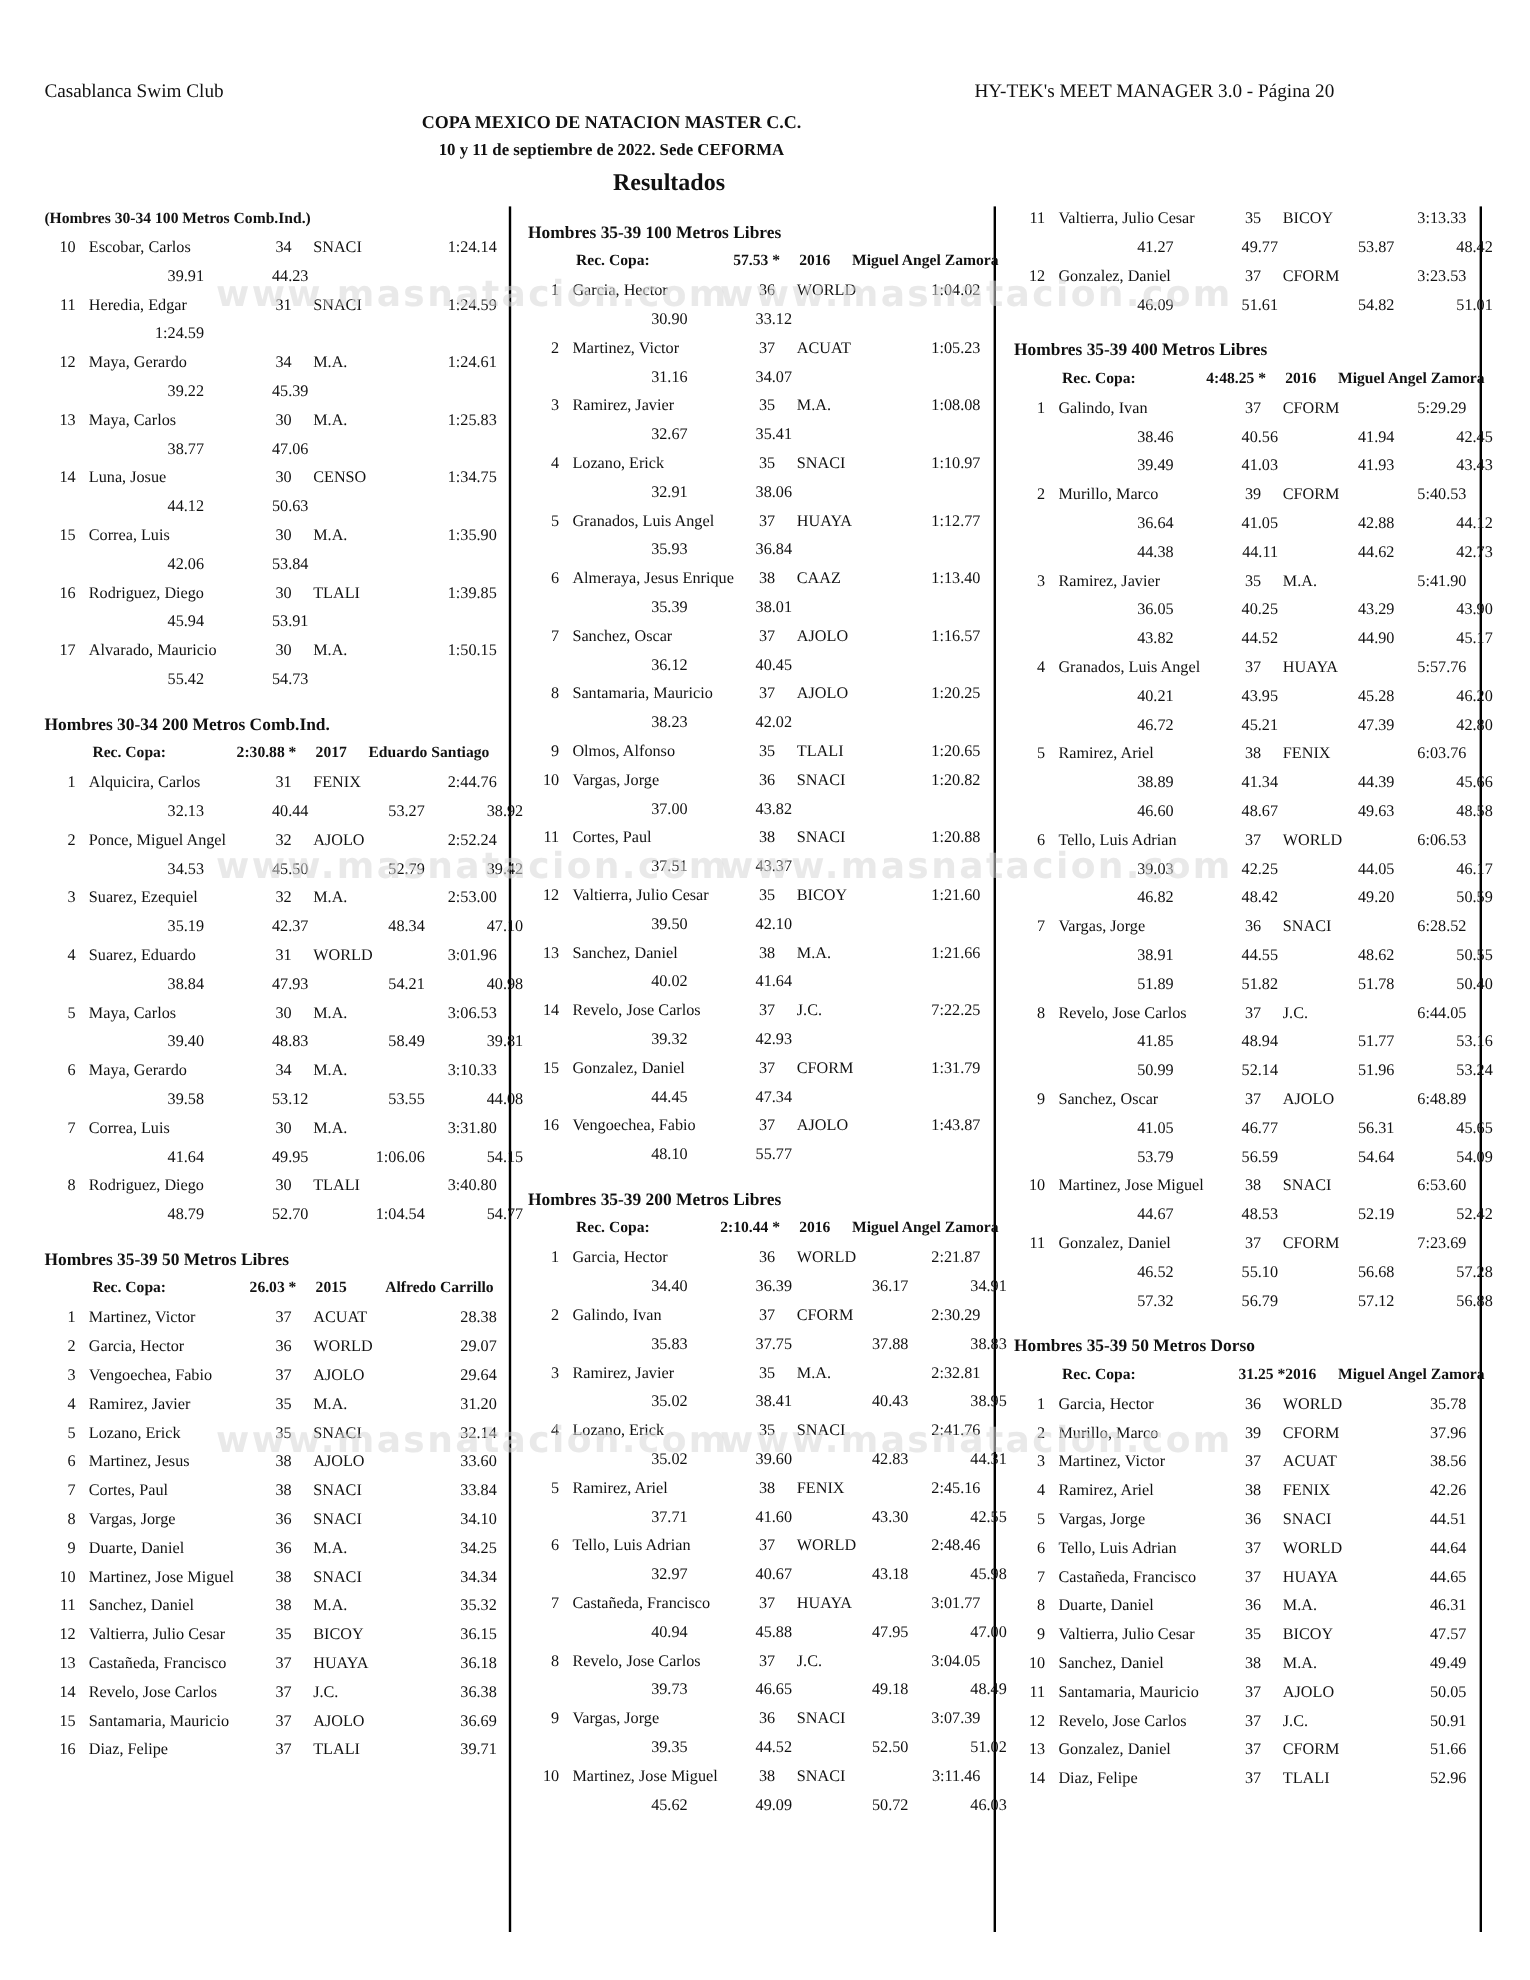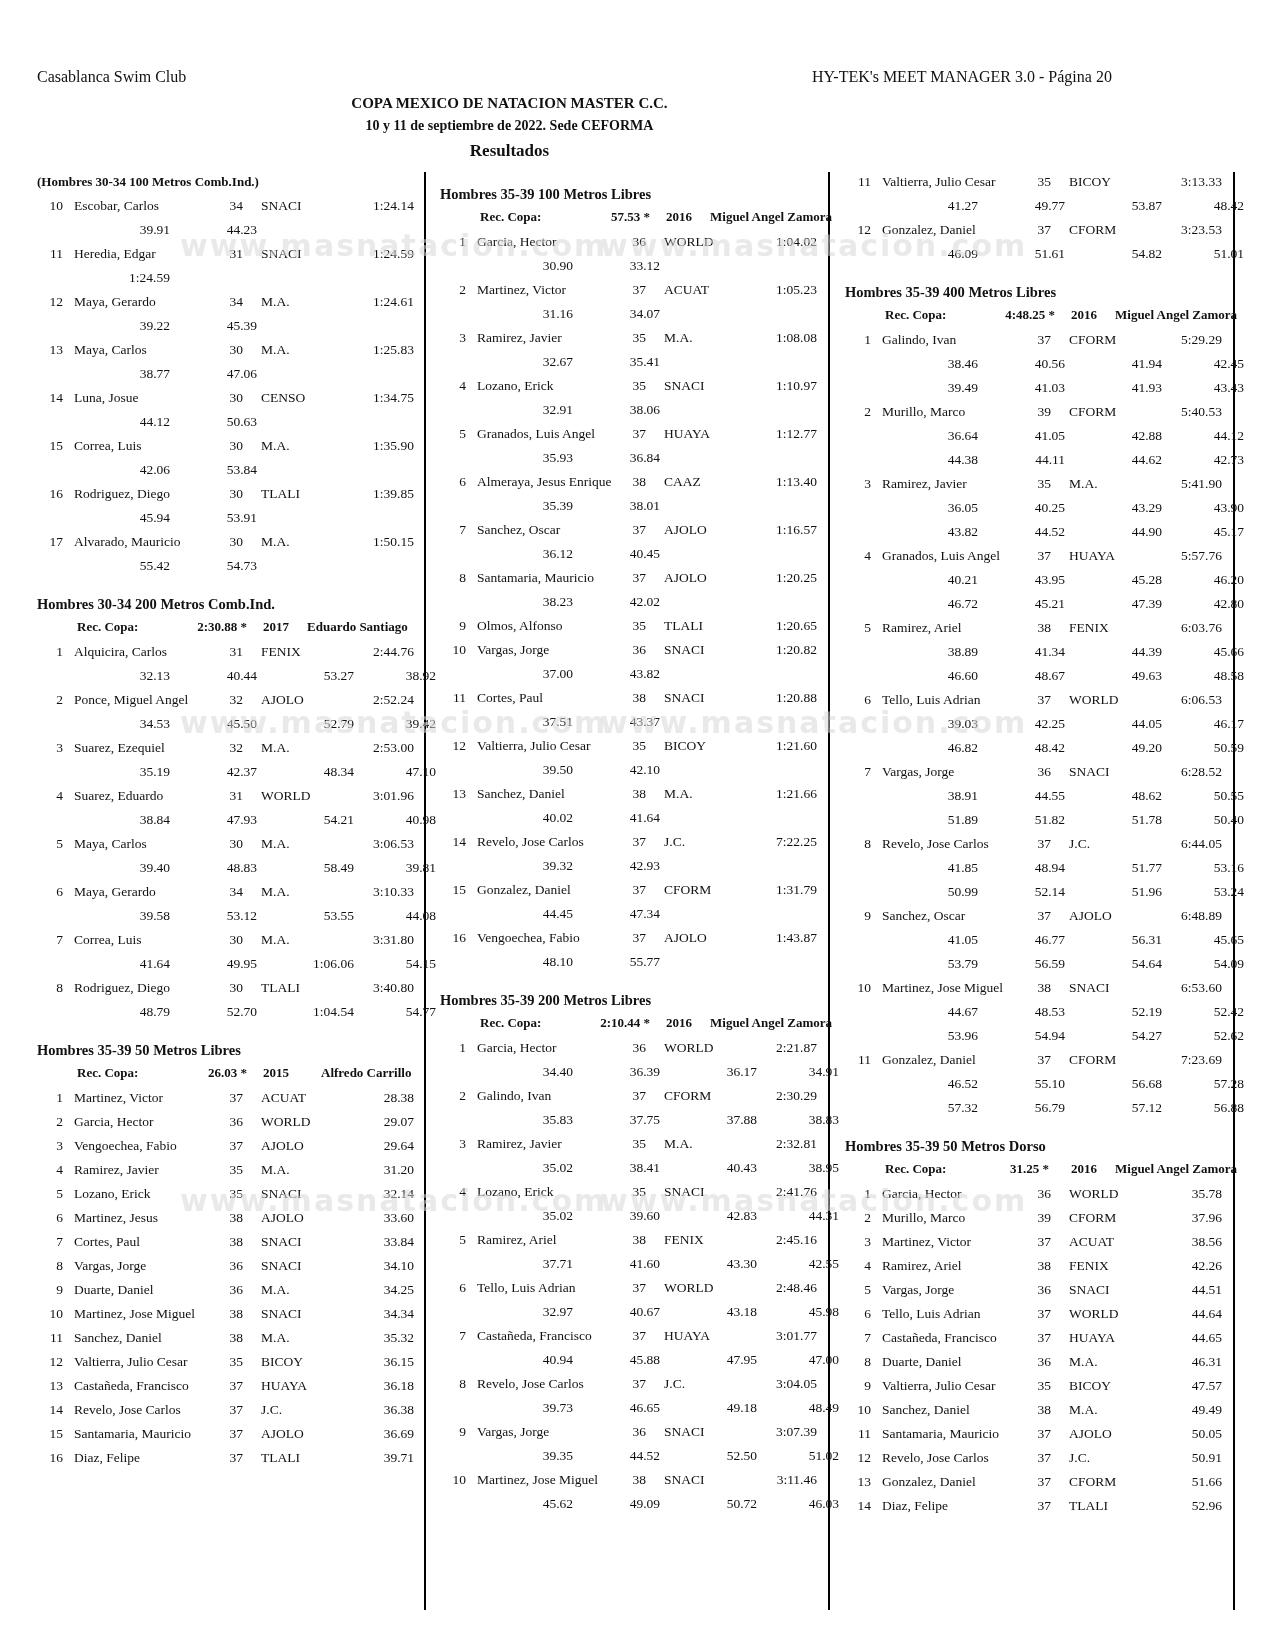--- a/index.html
+++ b/index.html
@@ -2,21 +2,21 @@
 <html><head>
 <meta charset="utf-8">
 <style>
   html, body { margin: 0; padding: 0; background: #ffffff; }
   body { width: 1275px; height: 1650px; position: relative; font-family: "Liberation Serif", "DejaVu Serif", serif; color: #111; overflow: hidden; }
   .hdr-left { position: absolute; left: 37px; top: 68px; font-size: 16px; }
   .hdr-right { position: absolute; left: 812px; top: 68px; font-size: 16px; }
   .title { position: absolute; left: 0; width: 1019px; text-align: center; font-weight: bold; }
   .t1 { top: 95px; font-size: 15px; }
   .t2 { top: 118px; font-size: 14px; }
-  .t3 { top: 141px; font-size: 17px; }
+  .t3 { top: 141px; font-size: 20px; padding-left: 48px; }
   .col { position: absolute; top: 170px; width: 385px; }
   .col-a { left: 37px; }
   .col-b { left: 440px; top: 182px; }
   .col-c { left: 845px; top: 170px; }
   .vline { position: absolute; width: 2px; background: #000; }
   .v1 { left: 424px; top: 172px; height: 1438px; }
   .v2 { left: 828px; top: 172px; height: 1438px; }
   .v3 { left: 1233px; top: 172px; height: 1438px; }
   .ev-title { font-weight: bold; font-size: 14.5px; height: 24px; line-height: 24px; white-space: nowrap; }
   .ev-title.small { font-size: 13px; }
@@ -916,26 +916,20 @@
         <span class="team">SNACI</span>
         <span class="time">6:53.60</span>
       </div>
       <div class="row">
         <span class="split s1">44.67</span>
         <span class="split s2">48.53</span>
         <span class="split s3">52.19</span>
         <span class="split s4">52.42</span>
       </div>
       <div class="row">
-        <span class="split s1">53.96</span>
-        <span class="split s2">54.94</span>
-        <span class="split s3">54.27</span>
-        <span class="split s4">52.62</span>
-      </div>
-      <div class="row">
         <span class="place">11</span>
         <span class="name">Gonzalez, Daniel</span>
         <span class="age">37</span>
         <span class="team">CFORM</span>
         <span class="time">7:23.69</span>
       </div>
       <div class="row">
         <span class="split s1">46.52</span>
         <span class="split s2">55.10</span>
         <span class="split s3">56.68</span>
@@ -946,21 +940,21 @@
         <span class="split s2">56.79</span>
         <span class="split s3">57.12</span>
         <span class="split s4">56.88</span>
       </div>
     </div>
     <div class="gap"></div>
     <div class="event">
       <div class="ev-title">Hombres 35-39 50 Metros Dorso</div>
       <div class="rec">
         <span style="left: 40px;">Rec. Copa:</span>
-        <span style="left: 124px; width: 80px; text-align: right;">31.25 *</span>
+        <span style="left: 146px; width: 80px; text-align: right;">31.25 *</span>
         <span style="left: 226px;">2016</span>
         <span style="left: 270px;">Miguel Angel Zamora</span>
       </div>
       <div class="row">
         <span class="place">1</span>
         <span class="name">Garcia, Hector</span>
         <span class="age">36</span>
         <span class="team">WORLD</span>
         <span class="time">35.78</span>
       </div>

